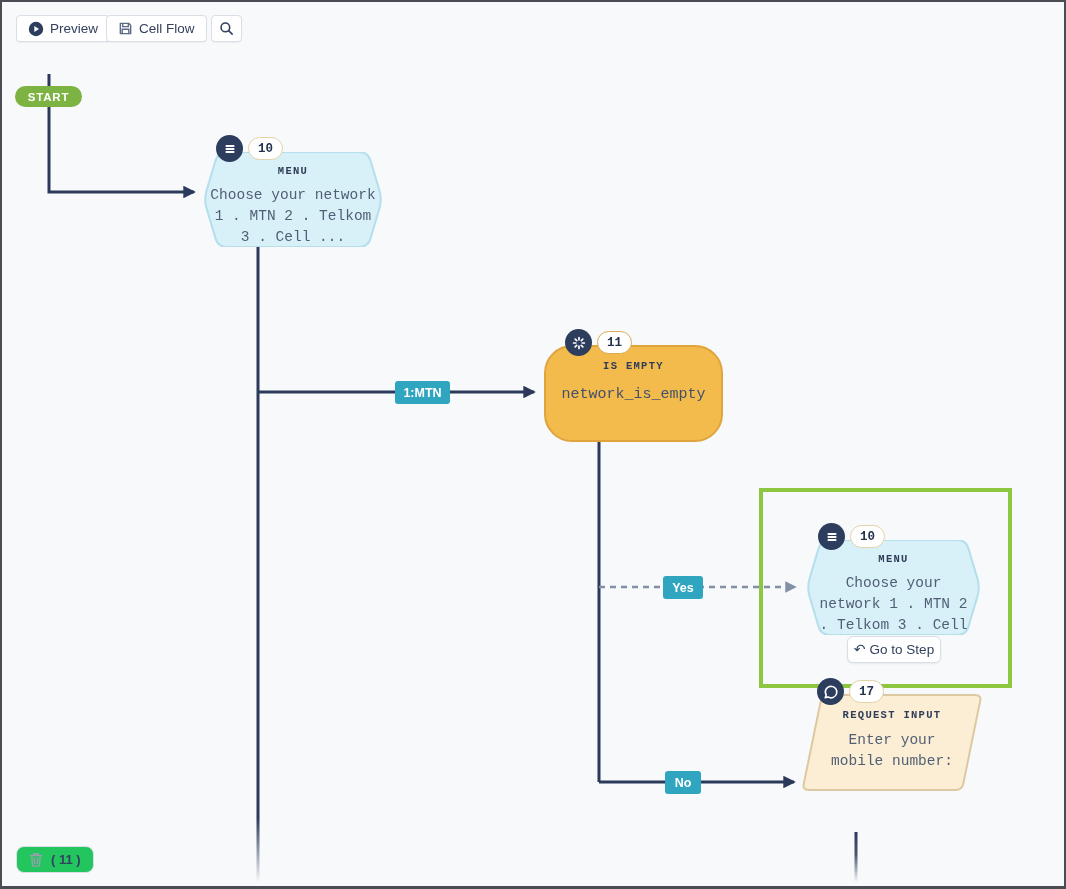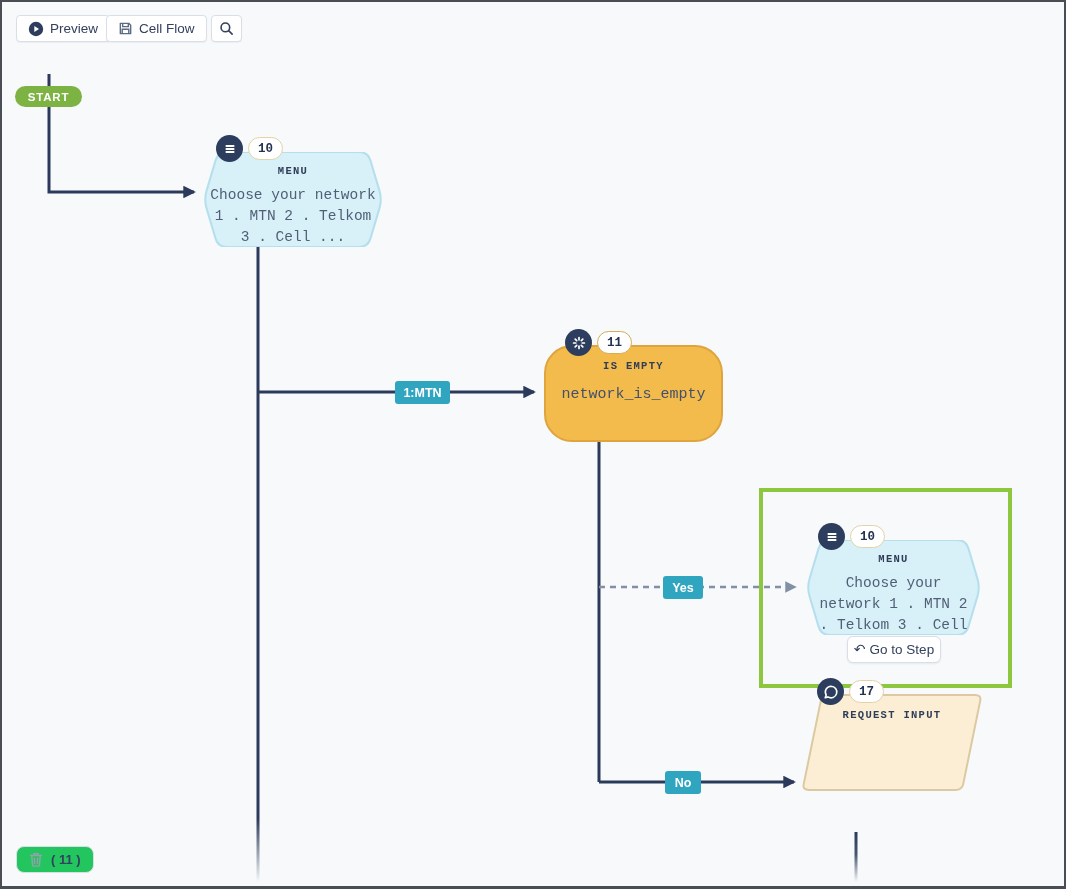--- a/index.html
+++ b/index.html
@@ -225,20 +225,21 @@
     <div class="node-head" style="left:15px; top:-16px;">
       <span class="icon-circle">
         <svg width="16" height="16" viewBox="0 0 16 16">
           <path d="M8 2.2 a5.8 5.8 0 1 1 -3.1 10.7 L2.2 13.8 l1 -2.8 A5.8 5.8 0 0 1 8 2.2 z" fill="none" stroke="#ffffff" stroke-width="1.6" stroke-linejoin="round"></path>
         </svg>
       </span>
       <span class="node-badge badge-tan">17</span>
     </div>
     <div class="node-body">
       <div class="node-type">REQUEST INPUT</div>
+      <div class="node-text">Enter your mobile number:</div>
     </div>
   </div>
 
   <div class="edge-label" id="lbl-mtn">
     <span>1:MTN</span>
   </div>
   <div class="edge-label" id="lbl-yes">
     <span>Yes</span>
   </div>
   <div class="edge-label" id="lbl-no">

